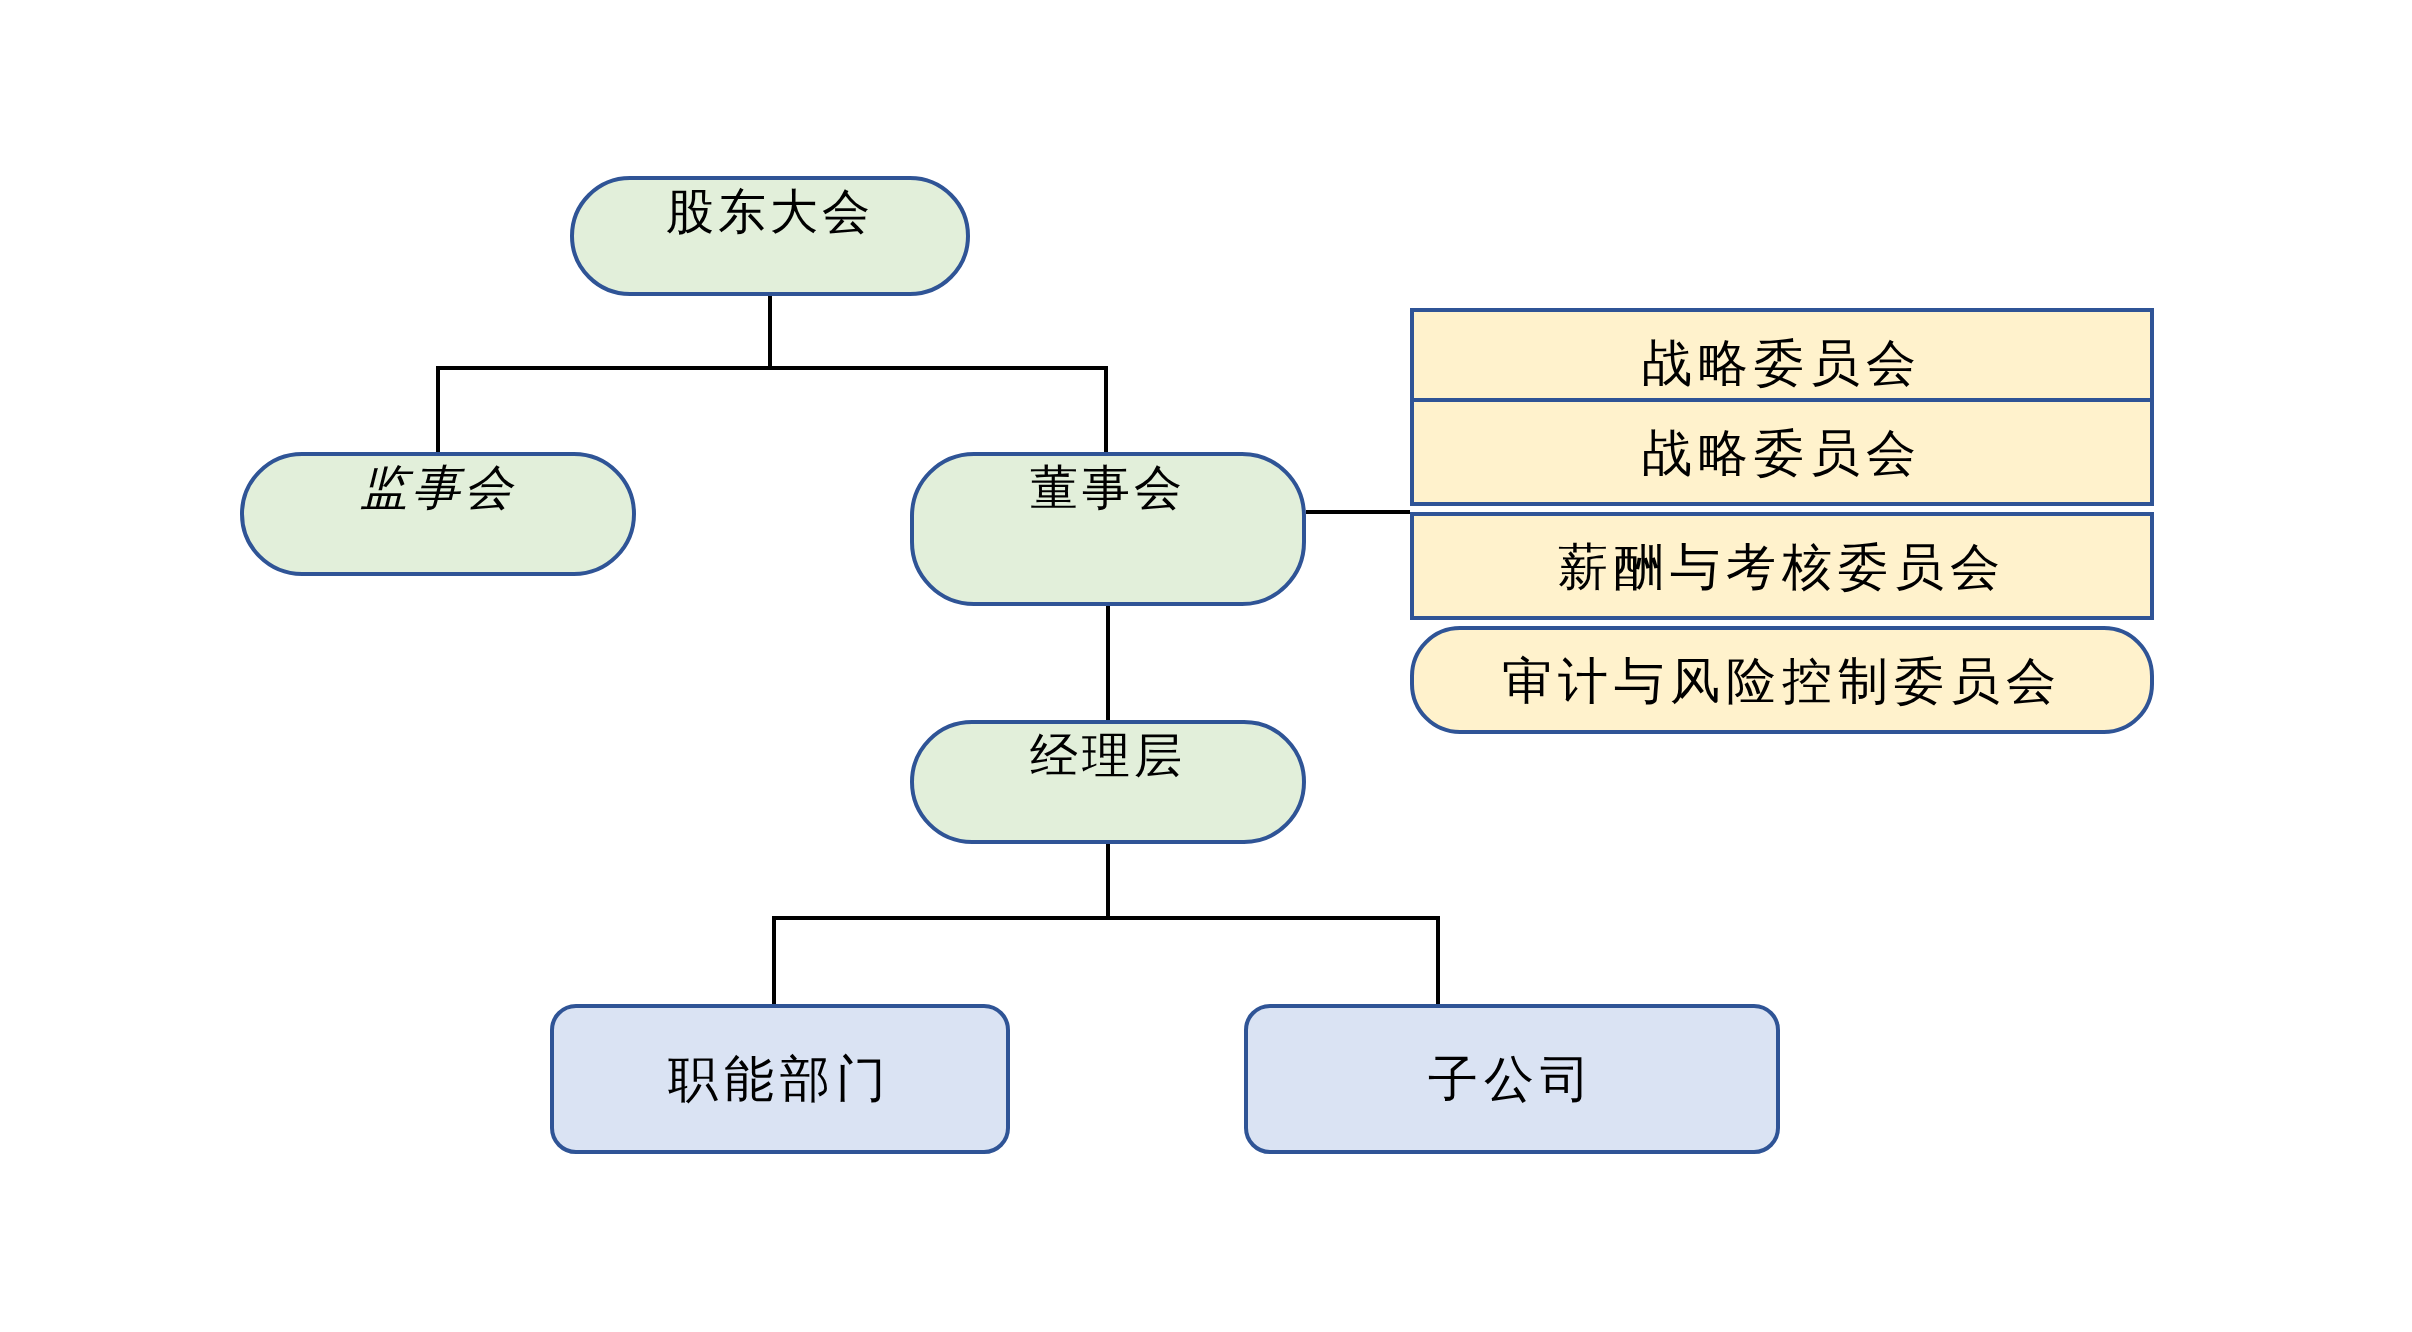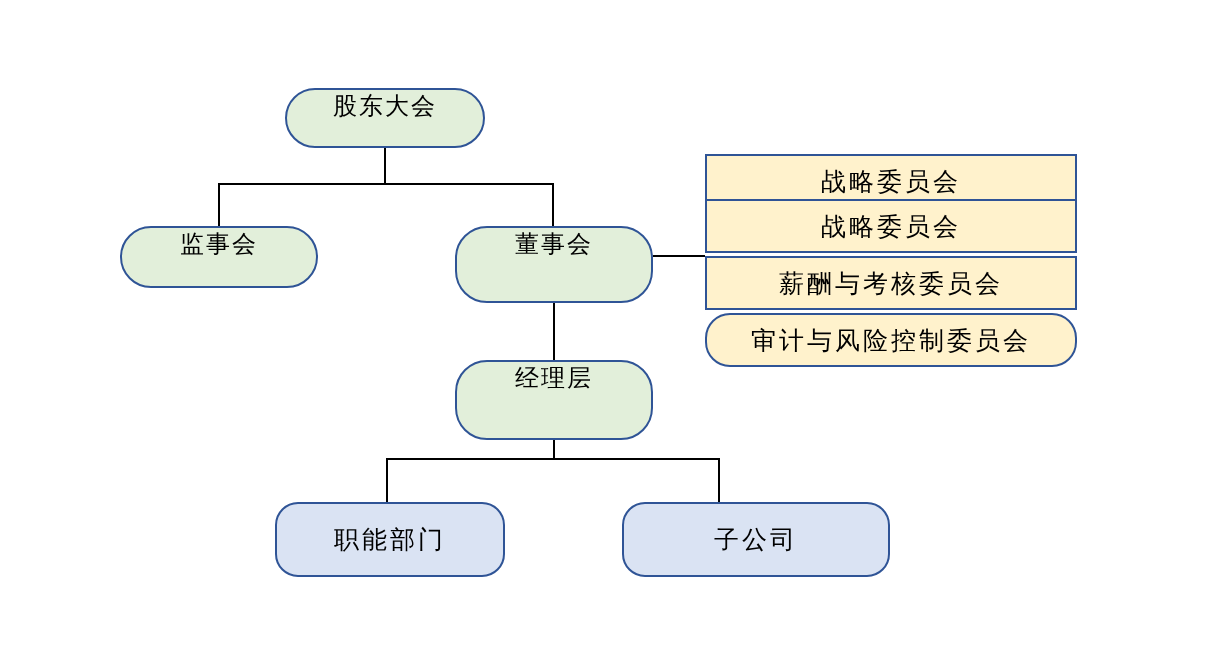--- a/index.html
+++ b/index.html
@@ -23,23 +23,23 @@
     background: #e2efda;
     border: 2px solid #2f5496;
     border-radius: 32px;
     display: flex;
     align-items: flex-start;
     justify-content: center;
     font-size: 24px;
     letter-spacing: 2px;
   }
   #n-shareholders { left: 285px; top: 88px;  width: 200px; height: 60px; }
-  #n-supervisory  { left: 120px; top: 226px; width: 198px; height: 62px; }
+  #n-supervisory  { left: 120px; top: 226px; width: 198px; height: 62px; font-style: italic; }
   #n-board        { left: 455px; top: 226px; width: 198px; height: 77px; }
-  #n-management   { left: 455px; top: 360px; width: 198px; height: 80px; }
+  #n-management   { left: 455px; top: 360px; width: 198px; height: 62px; }
 
   
   .committee {
     position: absolute;
     box-sizing: border-box;
     left: 705px;
     width: 372px;
     height: 54px;
     background: #fff2cc;
     border: 2px solid #2f5496;
@@ -56,21 +56,21 @@
   #c-3 { top: 313px; border-radius: 25px; }
 
   
   .dept {
     position: absolute;
     box-sizing: border-box;
     top: 502px;
     height: 75px;
     background: #dae3f3;
     border: 2px solid #2f5496;
-    border-radius: 23px;
+    border-radius: 13px;
     display: flex;
     align-items: center;
     justify-content: center;
     font-family: "DejaVu Serif", "Liberation Serif", serif;
     font-size: 25px;
     letter-spacing: 3px;
   }
   #n-functional { left: 275px; width: 230px; }
   #n-subsidiary { left: 622px; width: 268px; }
 

